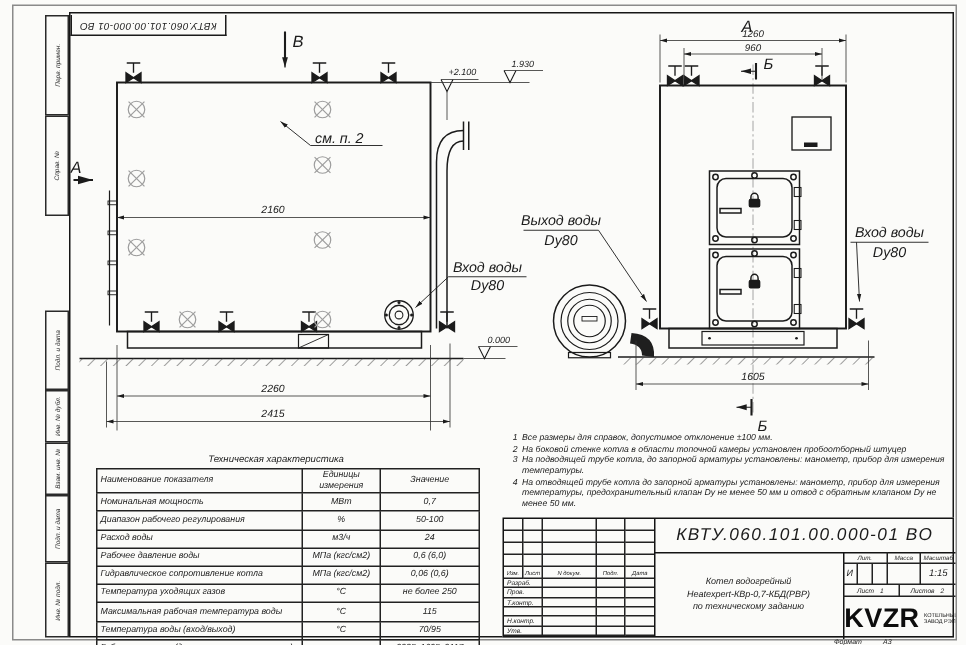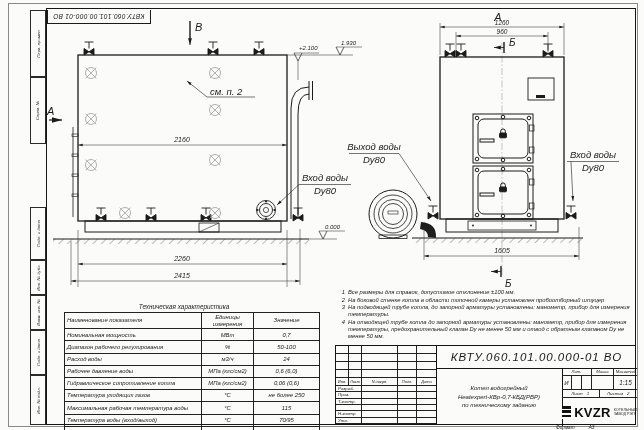--- a/index.html
+++ b/index.html
@@ -48,21 +48,21 @@
   .tr-heads{display:flex;height:8px;flex:none;}
   .tr-heads .cell{font-size:4.2px;}
   .h-lit{width:30px;} .h-mass{width:22px;} .h-scale{width:23px;border-right:none!important;}
   .tr-vals{display:flex;height:14px;flex:none;}
   .lit-sub{width:10px;font-size:6px;} .v-mass{width:22px;} .v-scale{width:23px;border-right:none!important;font-size:6.4px;}
   .tr-sheets{display:flex;height:8px;flex:none;}
   .sh-cell{width:37.5px;font-size:4.4px;gap:4px;}
   .sh-cell:last-child{border-right:none!important;}
   .tr-logo{flex:1;display:flex;align-items:center;justify-content:center;gap:3px;border-bottom:none;}
   .logo-bars{width:9px;height:13px;background:repeating-linear-gradient(#111 0 2.6px,#fbfbf9 2.6px 4.4px);}
-  .logo-word{font-style:normal;font-weight:bold;font-size:13px;letter-spacing:.3px;color:#0d0d0d;}
+  .logo-word{font-style:normal;font-weight:bold;font-size:18px;letter-spacing:.3px;color:#0d0d0d;}
   .logo-co{font-size:3.7px;line-height:1.2;font-style:normal;color:#222;}
   .format{left:556px;top:424.5px;font-size:4.7px;display:flex;gap:14px;}
   svg text{font-family:"Liberation Sans",sans-serif;font-style:italic;fill:#1b1b1b;}
 </style>
 </head>
 <body>
 
 <div class="page">
   <div class="abs sheet-border"></div>
   <div class="abs frame"></div>

